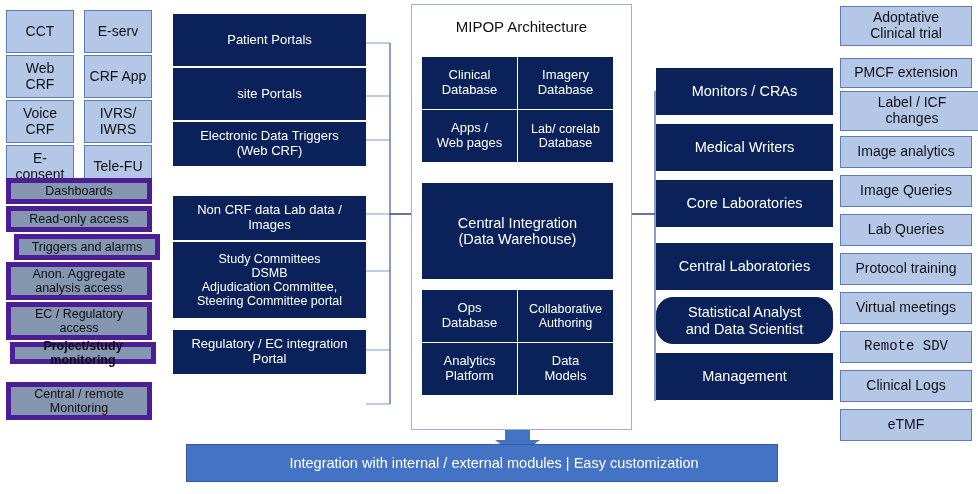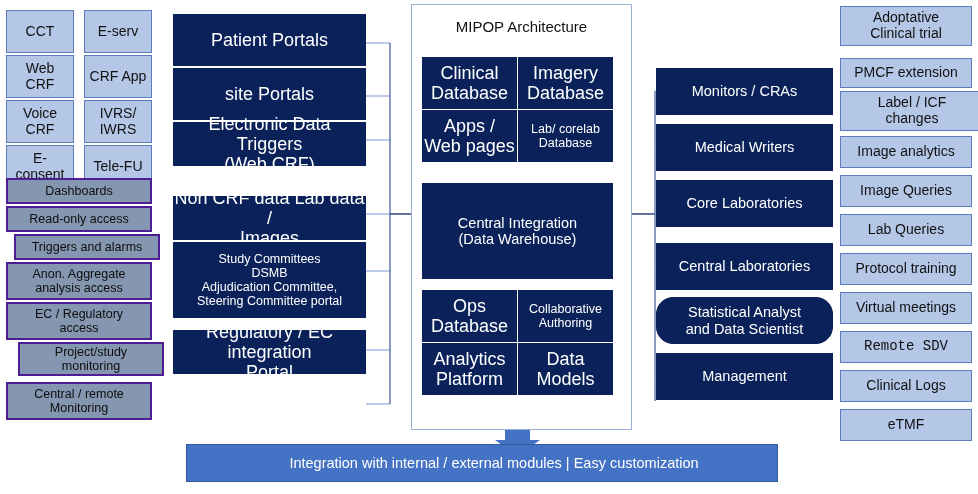--- a/index.html
+++ b/index.html
@@ -23,30 +23,30 @@
   
   .lt{
     background:#b4c7e7;
     border:1px solid #5b7cb8;
     color:#111111;
     font-size:14px;
   }
   
   .md{
     background:#8496b0;
-    border:2px solid #4c1d95;
+    border:5px solid #4c1d95;
     color:#0d0d0d;
     font-size:12.5px;
   }
   
   .dk{
     background:#0a2259;
     border:1px solid #0a2259;
     color:#ffffff;
-    font-size:18px;
+    font-size:13px;
   }
   .dk.sm{font-size:12.5px;}
   .dk.big{font-size:14.5px;}
 
   
   #mipop-panel{
     position:absolute;
     left:411px;top:4px;width:221px;height:426px;
     box-sizing:border-box;
     background:#ffffff;
@@ -124,21 +124,21 @@
 consent</div>
   <div class="box lt" style="left:84px;top:145px;width:68px;height:43px;">Tele-FU</div>
 
   <div class="box md" style="left:6px;top:178px;width:146px;height:26px;">Dashboards</div>
   <div class="box md" style="left:6px;top:206px;width:146px;height:26px;">Read-only access</div>
   <div class="box md" style="left:6px;top:234px;width:146px;height:26px;margin-left:8px;">Triggers and alarms</div>
   <div class="box md" style="left:6px;top:262px;width:146px;height:38px;">Anon. Aggregate
 analysis access</div>
   <div class="box md" style="left:6px;top:302px;width:146px;height:38px;">EC / Regulatory
 access</div>
-  <div class="box md" style="left:18px;top:342px;width:146px;height:34px;">Project/study
+  <div class="box md" style="left:10px;top:342px;width:146px;height:22px;font-weight:bold;">Project/study
 monitoring</div>
   <div class="box md" style="left:6px;top:382px;width:146px;height:38px;">Central / remote
 Monitoring</div>
 
   <div class="box dk" style="left:173px;top:14px;width:193px;height:52px;">Patient Portals</div>
   <div class="box dk" style="left:173px;top:68px;width:193px;height:52px;">site Portals</div>
   <div class="box dk" style="left:173px;top:122px;width:193px;height:44px;">Electronic Data Triggers
 (Web CRF)</div>
 
   <div class="box dk" style="left:173px;top:196px;width:193px;height:44px;">Non CRF data Lab data /

